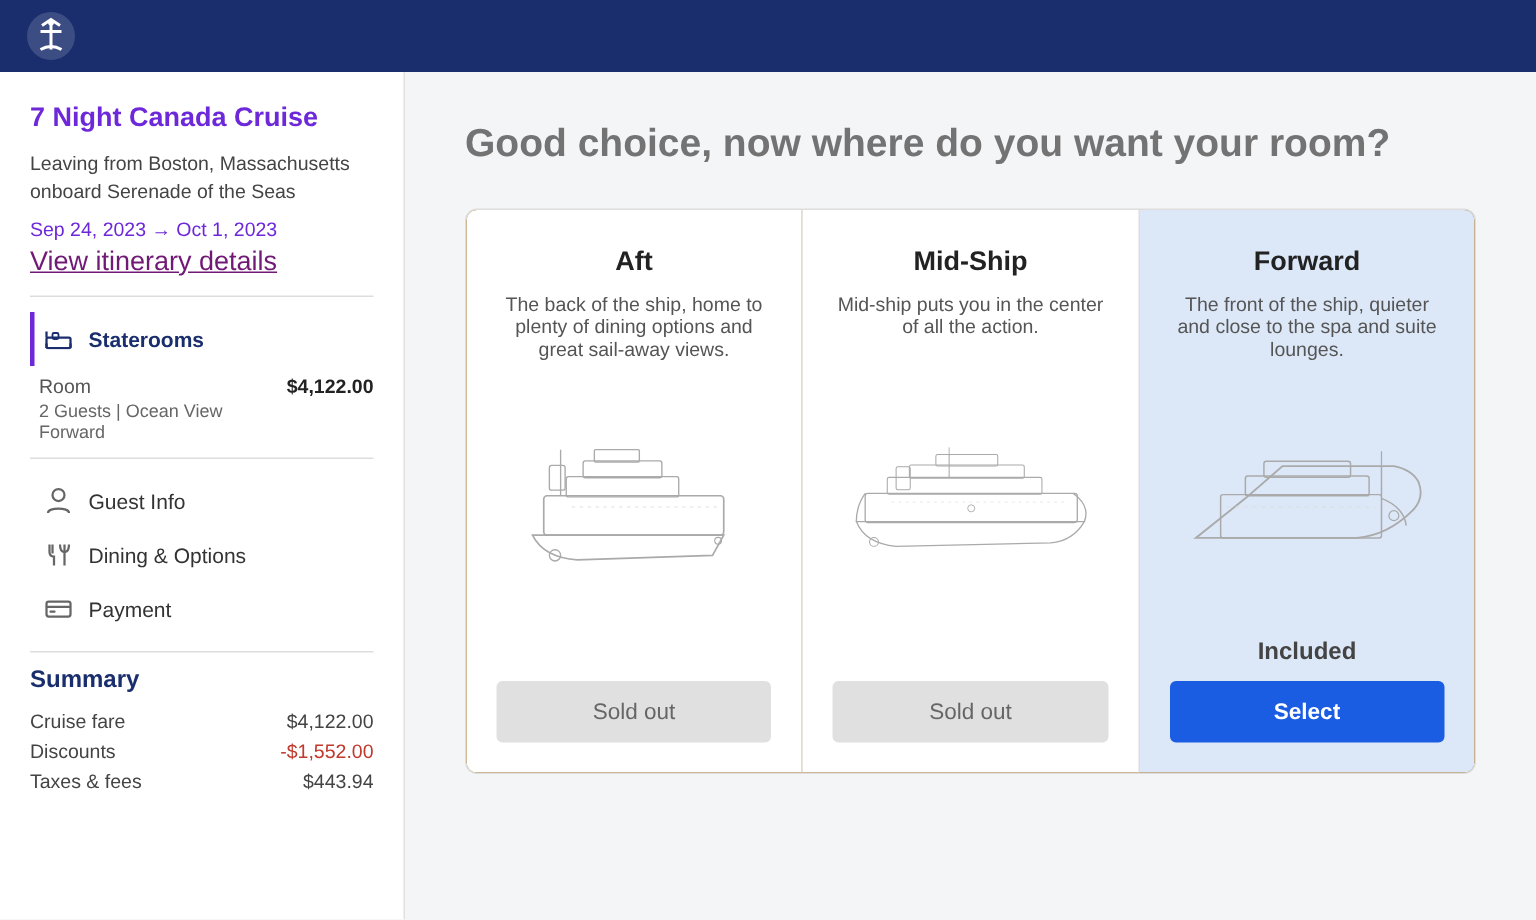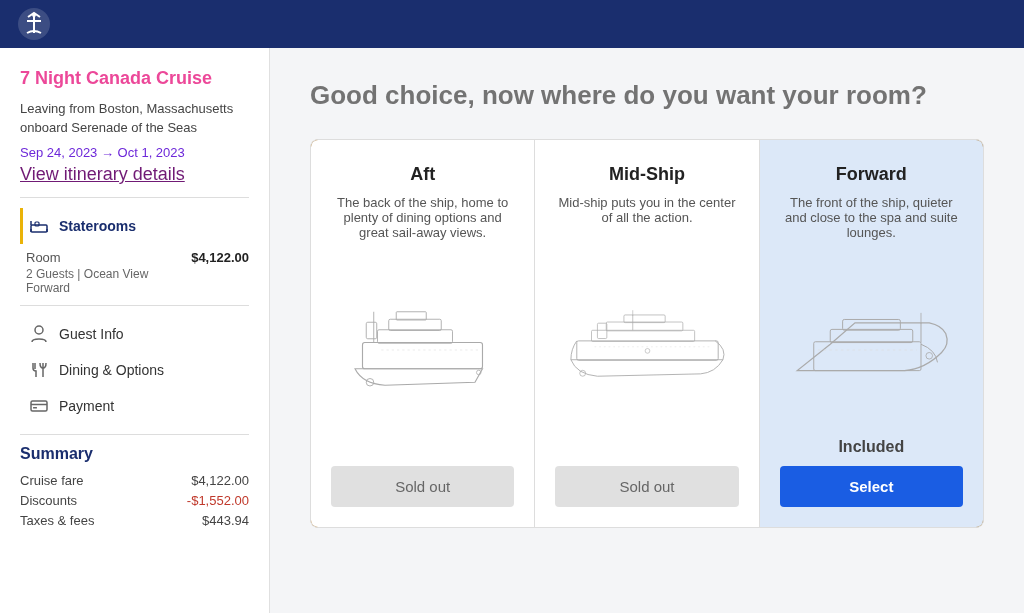--- a/index.html
+++ b/index.html
@@ -33,21 +33,21 @@
       background: #fff;
       border-right: 1px solid #e0e0e0;
       padding: 20px 20px;
       overflow-y: auto;
       flex-shrink: 0;
     }
 
     .cruise-title {
       font-size: 18px;
       font-weight: 700;
-      color: #ec4899;
+      color: #6d28d9;
       margin-bottom: 12px;
     }
 
     .cruise-detail {
       font-size: 13px;
       color: #444;
       margin-bottom: 4px;
     }
 
     .cruise-dates {
@@ -76,21 +76,21 @@
       align-items: center;
       gap: 10px;
       padding: 8px 0;
       font-size: 14px;
       color: #333;
       cursor: pointer;
       border-left: 3px solid transparent;
     }
 
     .nav-item.active {
-      border-left: 3px solid #eab308;
+      border-left: 3px solid #6d28d9;
       font-weight: 600;
       color: #1a2e6e;
     }
 
     .nav-item .nav-icon {
       width: 20px;
       height: 20px;
       display: flex;
       align-items: center;
       justify-content: center;
@@ -186,21 +186,21 @@
       font-weight: 600;
       color: #222;
       margin-bottom: 10px;
       text-align: center;
     }
 
     .room-option-desc {
       font-size: 13px;
       color: #555;
       text-align: center;
-      margin-bottom: 22px;
+      margin-bottom: 10px;
       min-height: 40px;
     }
 
     .ship-illustration {
       width: 100%;
       height: 160px;
       display: flex;
       align-items: center;
       justify-content: center;
       margin: 8px 0;

